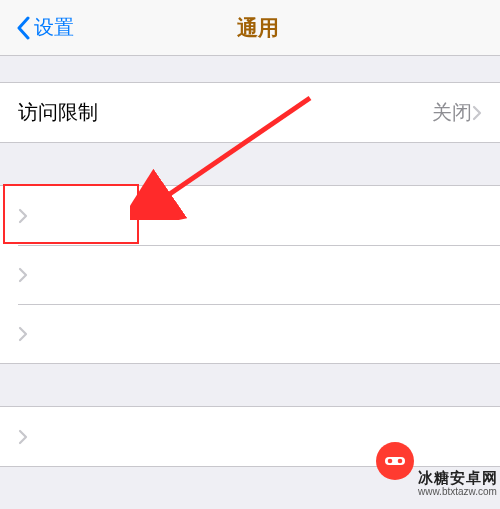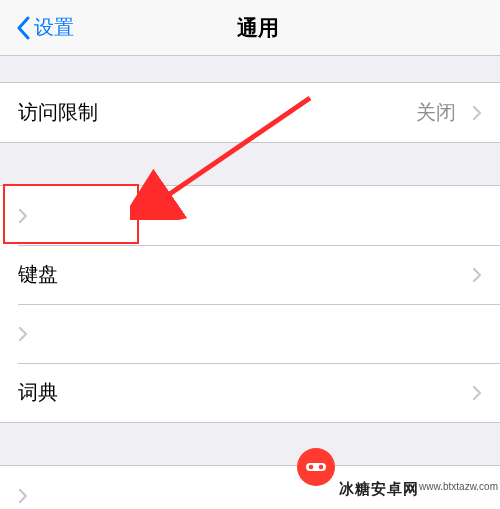--- a/index.html
+++ b/index.html
@@ -31,21 +31,21 @@
       width: 14px;
       height: 24px;
       margin-right: 4px;
     }
     .title {
       position: absolute;
       left: 16px; right: 0;
       text-align: center;
       font-size: 21px;
       font-weight: 600;
-      color: #000000;
+      color: #a16207;
       pointer-events: none;
     }
     .spacer-top { height: 26px; }
     .group {
       background: #fff;
       border-top: 1px solid #c8c7cc;
       border-bottom: 1px solid #c8c7cc;
     }
     .group-gap { height: 42px; }
     .row {
@@ -66,21 +66,21 @@
       background: #c8c7cc;
     }
     .row-label {
       font-size: 20px;
       color: #000;
       flex: 1;
     }
     .row-value {
       font-size: 20px;
       color: #8e8e93;
-      margin-right: 16px;
+      margin-right: 0;
     }
     .disclosure {
       width: 10px;
       height: 16px;
       flex-shrink: 0;
     }
     .highlight-box {
       position: absolute;
       border: 2px solid #ff2a2a;
       pointer-events: none;
@@ -105,21 +105,21 @@
       background: #ff3b30;
       border-radius: 50%;
       display: flex;
       align-items: center;
       justify-content: center;
       color: #fff;
       margin-right: 4px;
     }
     .wm-text {
       display: flex;
-      flex-direction: row;
+      flex-direction: column;
       line-height: 1.1;
       margin-top: 44px;
     }
     .wm-cn { font-size: 15px; font-weight: 700; color: #222; letter-spacing: 1px; }
     .wm-en { font-size: 10px; color: #555; }
   </style>
 </head>
 <body>
 
 <div class="navbar">
@@ -146,32 +146,25 @@
 
 <div class="group-gap"></div>
 
 <div class="group">
   <div class="row">
     <svg class="disclosure" viewBox="0 0 10 16">
       <polyline points="2,2 8,8 2,14" fill="none" stroke="#c7c7cc" stroke-width="2.2" stroke-linecap="round" stroke-linejoin="round"></polyline>
     </svg>
   </div>
   <div class="row">
-    <span class="row-label">键盘</span>
-    <svg class="disclosure" viewBox="0 0 10 16">
-      <polyline points="2,2 8,8 2,14" fill="none" stroke="#c7c7cc" stroke-width="2.2" stroke-linecap="round" stroke-linejoin="round"></polyline>
-    </svg>
-  </div>
-  <div class="row">
-    <svg class="disclosure" viewBox="0 0 10 16">
-      <polyline points="2,2 8,8 2,14" fill="none" stroke="#c7c7cc" stroke-width="2.2" stroke-linecap="round" stroke-linejoin="round"></polyline>
-    </svg>
-  </div>
-  <div class="row">
-    <span class="row-label">词典</span>
+    <svg class="disclosure" viewBox="0 0 10 16">
+      <polyline points="2,2 8,8 2,14" fill="none" stroke="#c7c7cc" stroke-width="2.2" stroke-linecap="round" stroke-linejoin="round"></polyline>
+    </svg>
+  </div>
+  <div class="row">
     <svg class="disclosure" viewBox="0 0 10 16">
       <polyline points="2,2 8,8 2,14" fill="none" stroke="#c7c7cc" stroke-width="2.2" stroke-linecap="round" stroke-linejoin="round"></polyline>
     </svg>
   </div>
 </div>
 
 <div class="group-gap"></div>
 
 <div class="group">
   <div class="row">

